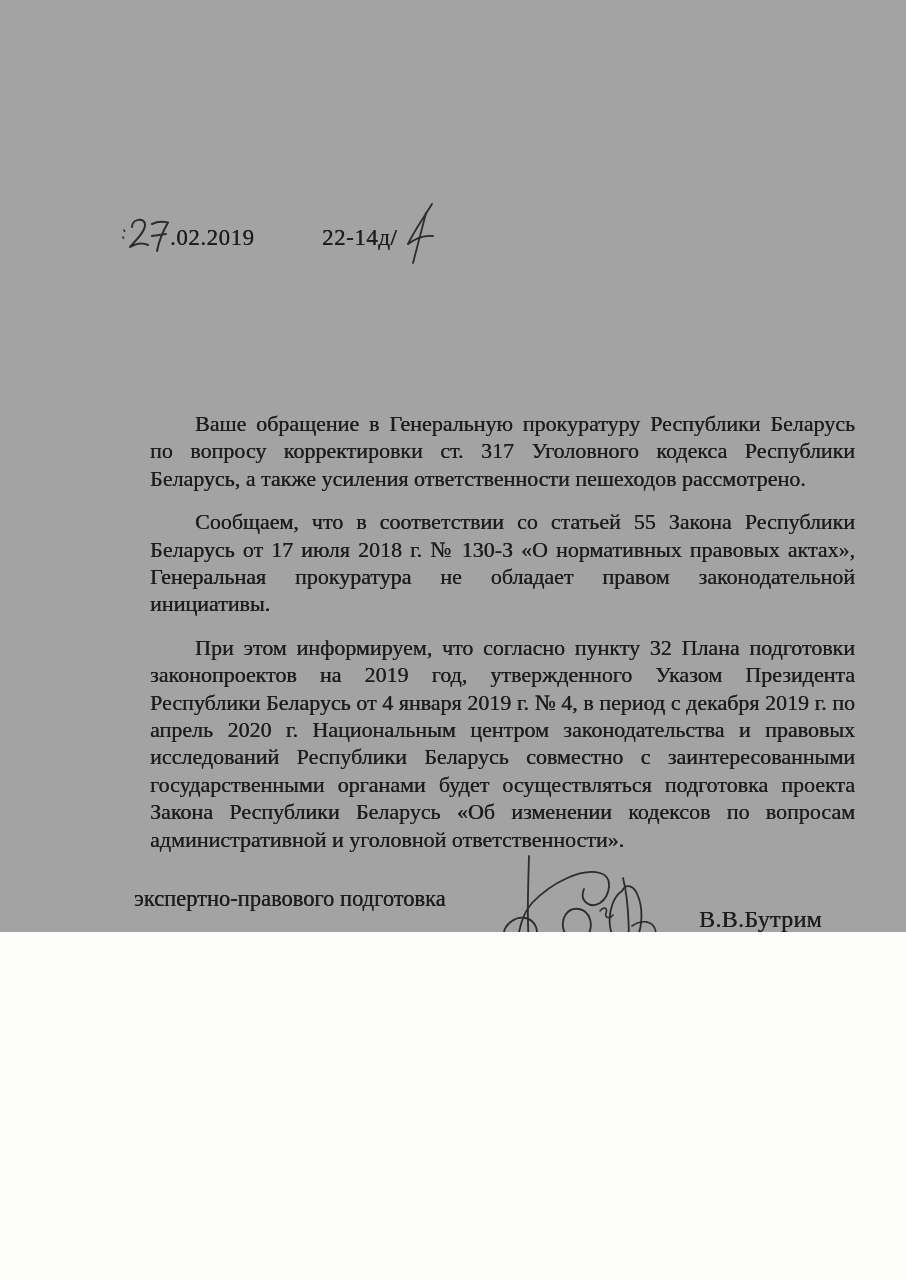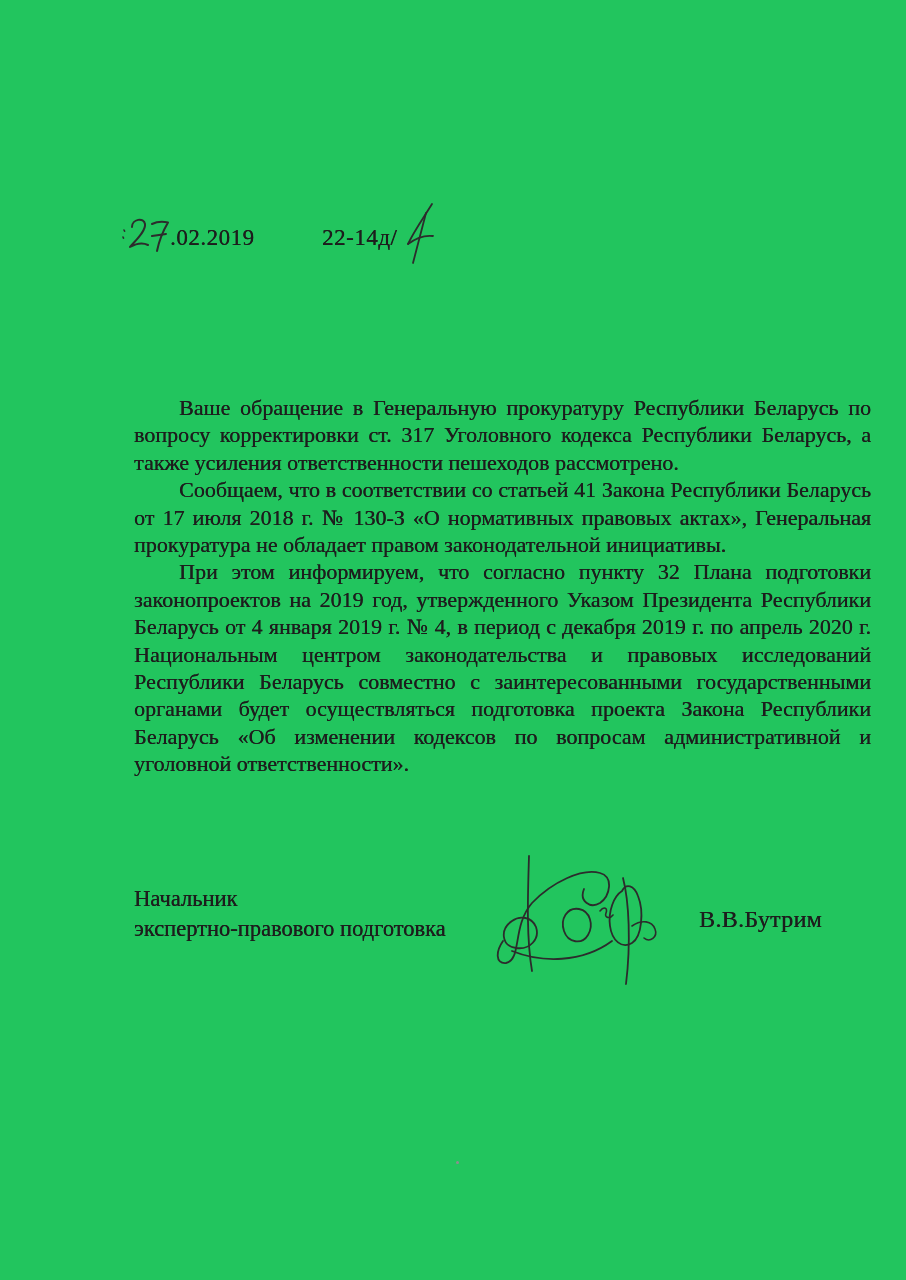--- a/index.html
+++ b/index.html
@@ -3,22 +3,22 @@
 <meta charset="utf-8">
 <style>
   html, body {
     margin: 0;
     padding: 0;
     background: #fdfdfc;
   }
   .page {
     position: relative;
     width: 906px;
-    height: 1280px;
-    background: #22c55e;
+    height: 932px;
+    background: #a3a3a3;
     overflow: hidden;
     font-family: "Liberation Serif", "DejaVu Serif", serif;
     color: #1d1d1d;
   }
   .scan-text {
     text-shadow: 0.35px 0 0 currentColor; 
   }
   
   .hw-day {
     position: absolute;
@@ -61,21 +61,21 @@
   .body-text {
     position: absolute;
     left: 134px;
     top: 394px;
     width: 737px;
     font-size: 22px;
     line-height: 27.4px;
     text-align: justify;
   }
   .body-text p {
-    margin: 0;
+    margin: 16px;
     text-indent: 45px;
   }
   
   .sig-position {
     position: absolute;
     left: 134px;
     top: 884px;
     font-size: 22.5px;
     line-height: 30px;
   }
@@ -127,26 +127,25 @@
 
   <svg class="hw-ref" viewBox="0 0 46 66" aria-hidden="true">
     <path class="ink" stroke-width="1.8" d="M36,3 C28,16 18,30 12,43"></path>
     <path class="ink" stroke-width="1.8" d="M12,43 C20,37 29,34 37,35"></path>
     <path class="ink" stroke-width="1.8" d="M30,12 C26,28 21,46 17,62"></path>
   </svg>
 
 
   <div class="body-text scan-text">
     <p>Ваше обращение в Генеральную прокуратуру Республики Беларусь по вопросу корректировки ст. 317 Уголовного кодекса Республики Беларусь, а также усиления ответственности пешеходов рассмотрено.</p>
-    <p>Сообщаем, что в соответствии со статьей 41 Закона Республики Беларусь от 17 июля 2018 г. № 130-З «О нормативных правовых актах», Генеральная прокуратура не обладает правом законодательной инициативы.</p>
+    <p>Сообщаем, что в соответствии со статьей 55 Закона Республики Беларусь от 17 июля 2018 г. № 130-З «О нормативных правовых актах», Генеральная прокуратура не обладает правом законодательной инициативы.</p>
     <p>При этом информируем, что согласно пункту 32 Плана подготовки законопроектов на 2019 год, утвержденного Указом Президента Республики Беларусь от 4 января 2019 г. № 4, в период с декабря 2019 г. по апрель 2020 г. Национальным центром законодательства и правовых исследований Республики Беларусь совместно с заинтересованными государственными органами будет осуществляться подготовка проекта Закона Республики Беларусь «Об изменении кодексов по вопросам административной и уголовной ответственности».</p>
   </div>
 
   <div class="sig-position scan-text">
-    <div>Начальник</div>
     <div>экспертно-правового подготовка</div>
   </div>
 
   <svg class="signature-svg" viewBox="0 0 180 136" aria-hidden="true">
 
     <path class="ink" stroke-width="1.8" d="M37,5 C36,40 34,85 40,120"></path>
 
     <path class="ink" stroke-width="1.8" d="M20,70 C8,78 9,95 24,97 C38,99 48,88 44,76 C40,66 28,64 20,70"></path>
 
     <path class="ink" stroke-width="1.8" d="M11,90 C4,100 3,113 14,112 C30,109 20,75 40,52 C60,31 90,17 108,22 C122,26 118,45 108,52 C98,58 87,50 92,38"></path>

